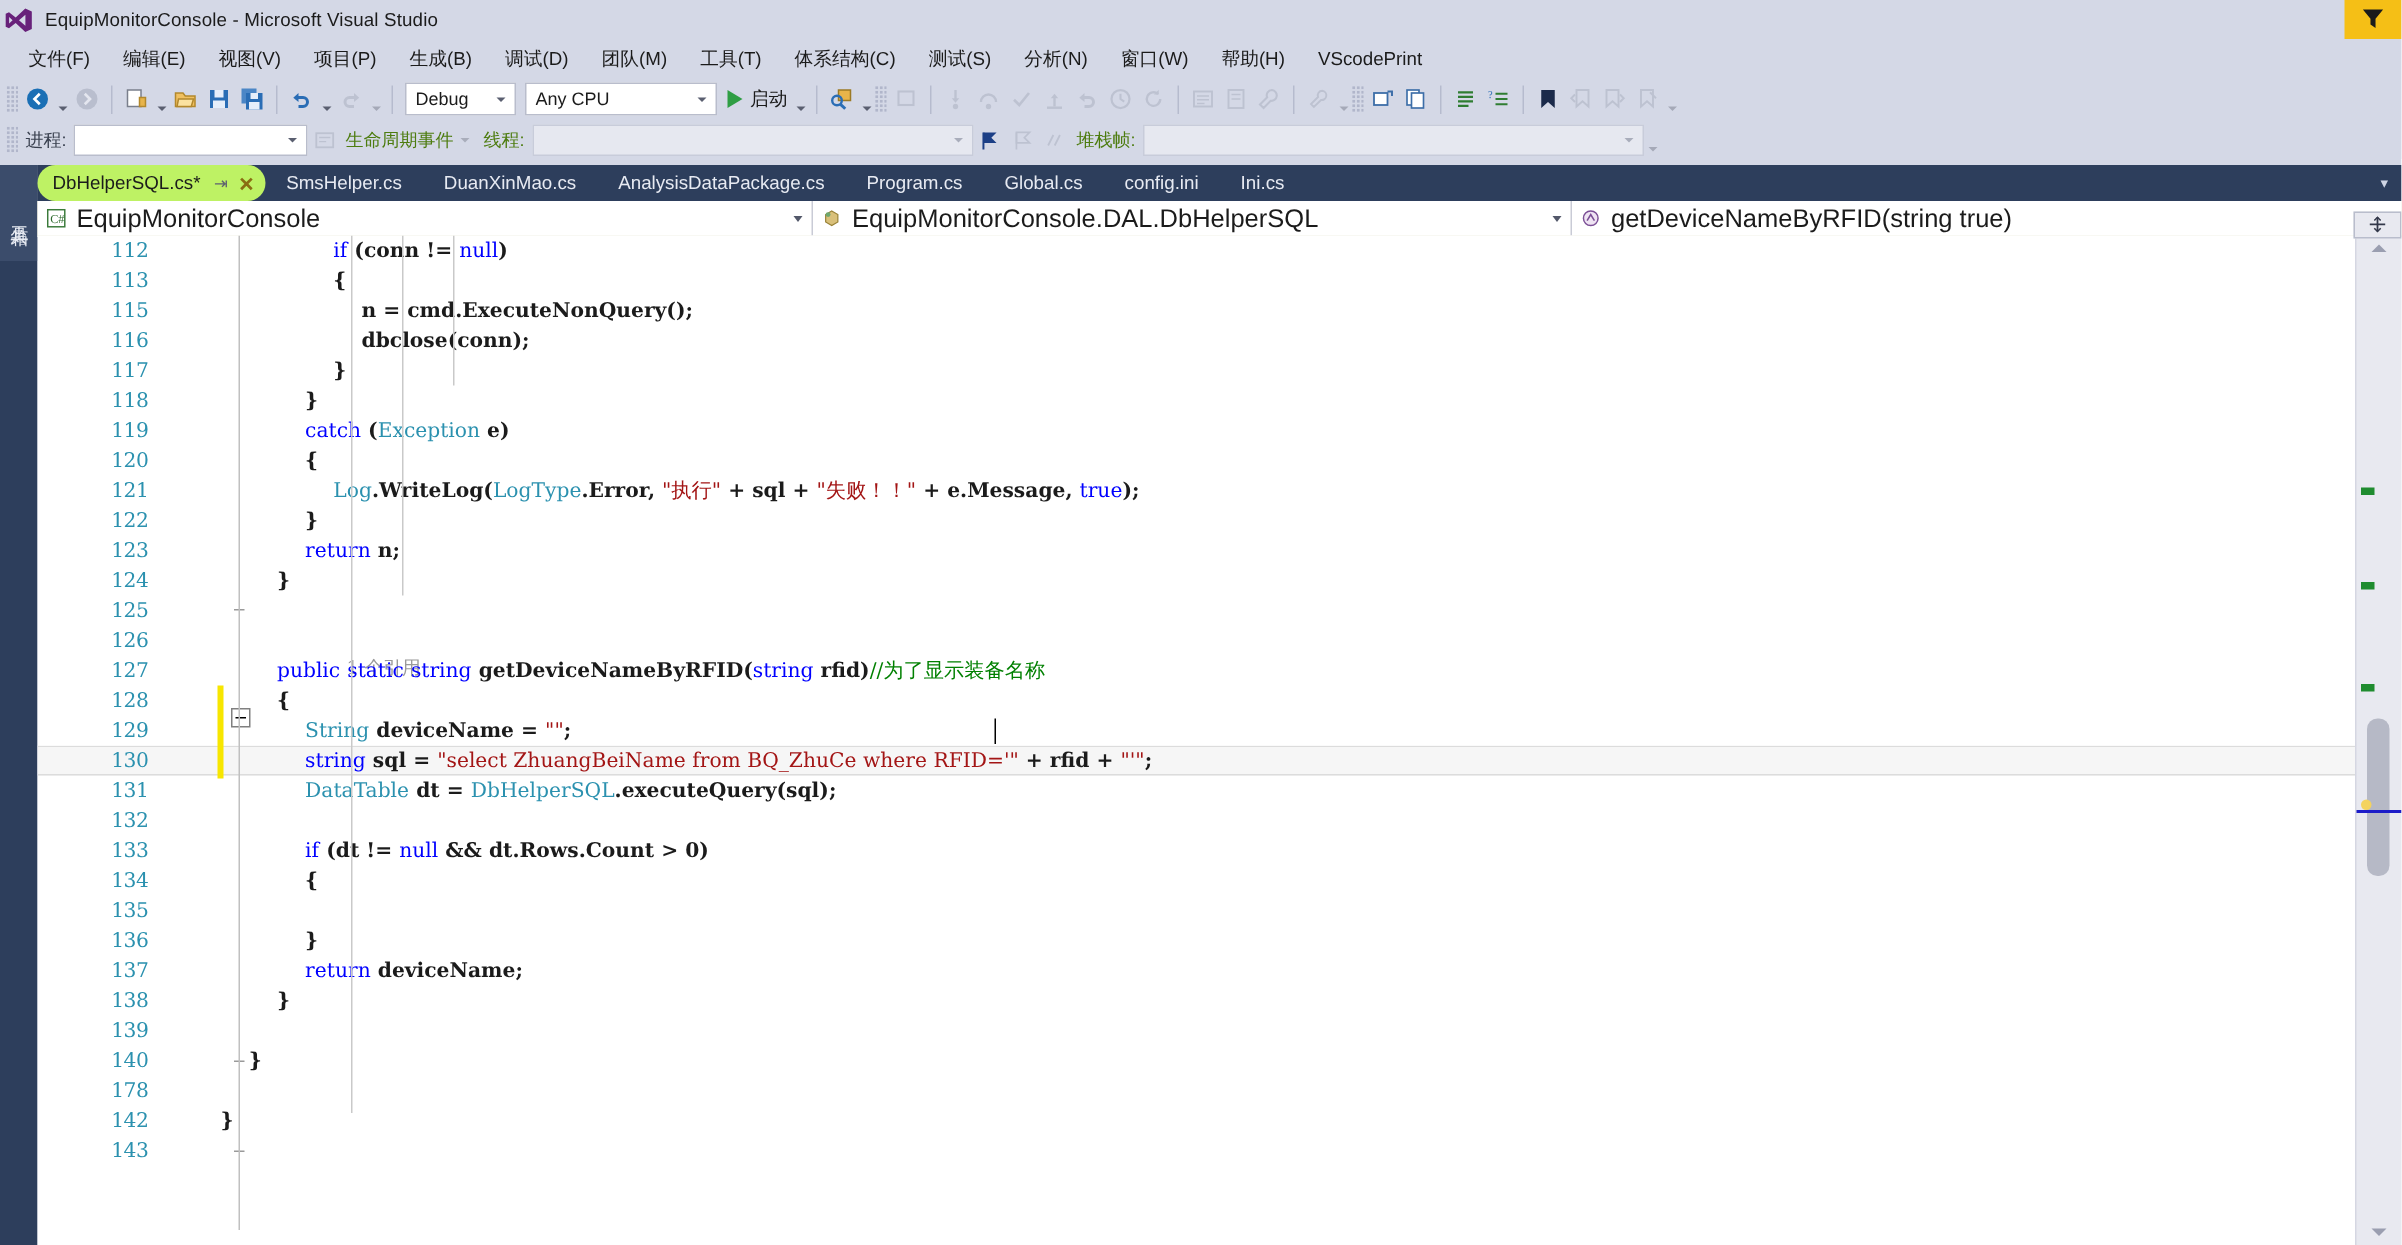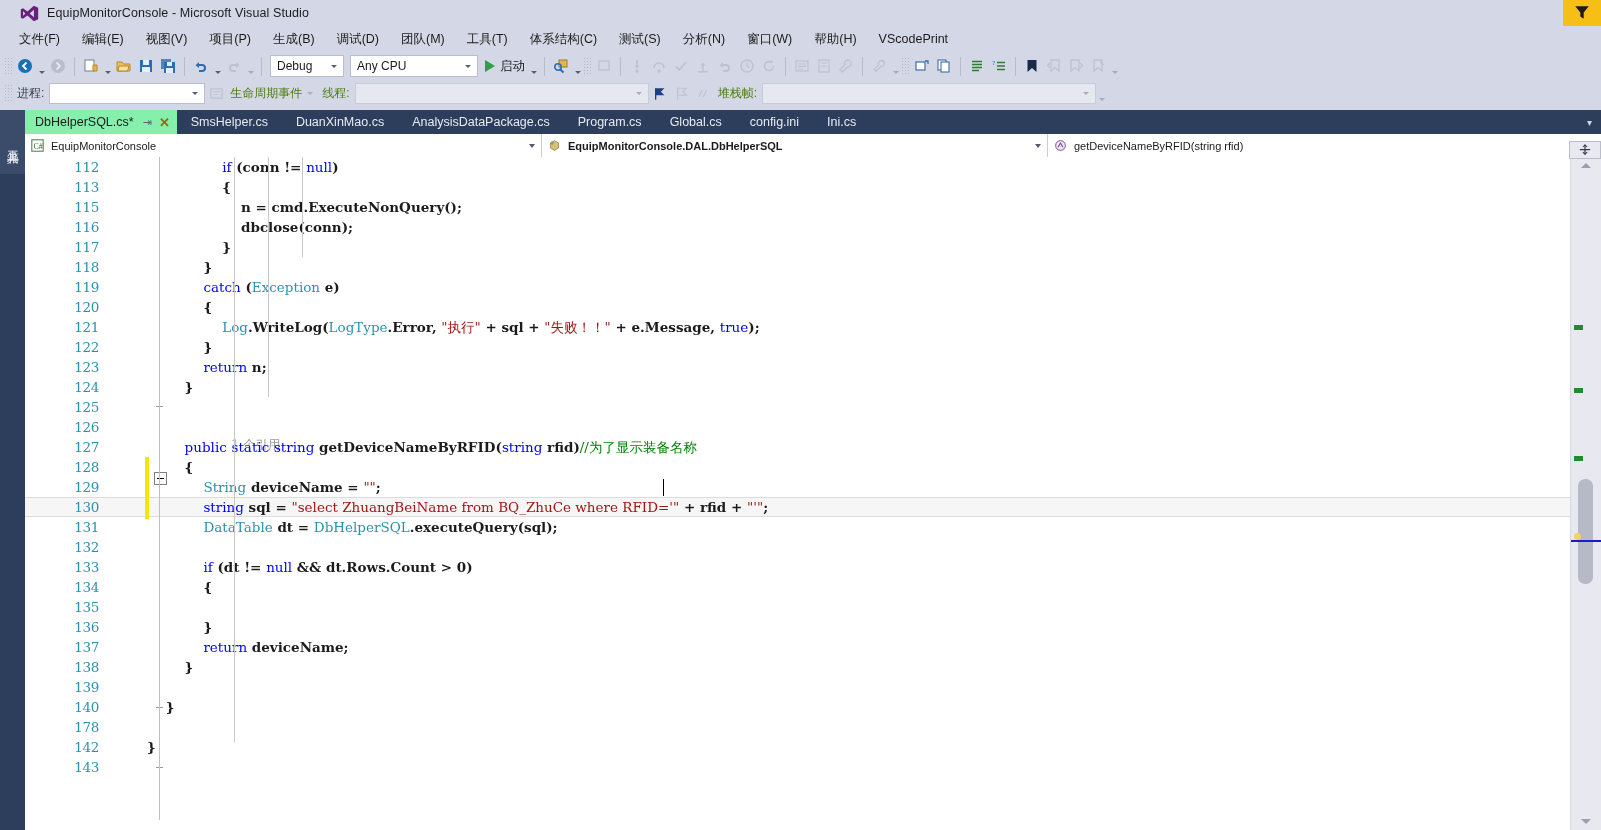--- a/index.html
+++ b/index.html
@@ -9,21 +9,21 @@
     font-family:"Liberation Sans", sans-serif;
     font-size:12px;
     color:#1e1e1e;
     -webkit-font-smoothing:antialiased;
   }
   .app{position:relative;width:1601px;height:830px;background:#d4d8e6;}
 
   
   .titlebar{
     height:26px;background:#d4d8e6;display:flex;align-items:center;
-    padding-left:20px;position:relative;
+    padding-left:3px;position:relative;
   }
   .vs-logo{width:19px;height:19px;margin-right:8px;display:block;}
   .title-text{font-size:12.5px;color:#1b1b1b;letter-spacing:.1px;}
   .title-right{position:absolute;right:0;top:0;height:26px;display:flex;align-items:flex-start;}
   .yellow-btn{
     width:38px;height:26px;background:#f5bf16;display:flex;align-items:center;justify-content:center;
   }
   .yellow-btn svg{display:block;}
 
   
@@ -83,40 +83,40 @@
   }
 
   
   .tabstrip{
     position:absolute;left:25px;top:110px;right:0;height:24px;background:#2d3e5c;display:flex;align-items:stretch;
   }
   .doctab{
     display:flex;align-items:center;padding:0 14px;font-size:12.5px;color:#e7eaf2;
     white-space:nowrap;cursor:default;
   }
-  .doctab.active{background:#86efac;color:#1b1b1b;padding:0 7px 0 10px;}
+  .doctab.active{background:#bef264;color:#1b1b1b;padding:0 7px 0 10px;border-radius:12px;}
   .doctab .pin{margin-left:9px;font-size:11px;color:#5f6370;}
   .doctab .close{margin-left:7px;font-size:13px;color:#8a6d12;font-weight:bold;}
   .tabstrip-right{margin-left:auto;display:flex;align-items:center;padding-right:4px;}
   .tabstrip-right .chev{color:#cfd5e5;font-size:10px;padding:0 5px;}
 
   
   .navbar{
     position:absolute;left:25px;top:134px;right:0;height:23px;background:#fdf6c8;
     display:flex;align-items:center;border-bottom:1px solid #c9cbd6;
   }
   .navdrop{
     height:23px;display:flex;align-items:center;flex:0 0 auto;
     border-right:1px solid #c9cbd6;background:#ffffff;position:relative;
   }
   .navdrop .nd-icon{width:17px;display:flex;align-items:center;justify-content:center;margin-left:4px;}
-  .navdrop .nd-text{font-size:11px;color:#1b1b1b;margin-left:5px;white-space:nowrap;overflow:hidden;}
+  .navdrop .nd-text{font-size:17px;color:#1b1b1b;margin-left:5px;white-space:nowrap;overflow:hidden;}
   .navdrop .nd-arrow{margin-left:auto;margin-right:6px;border-left:3px solid transparent;border-right:3px solid transparent;border-top:4px solid #53586a;}
   .nd1{width:516px;}
-  .nd2{width:505px;font-weight:bold;}
+  .nd2{width:505px;}
   .nd3{flex:1 1 auto;border-right:none;}
 
   
   .editor{
     position:absolute;left:25px;top:157px;right:0;bottom:0;background:#ffffff;overflow:hidden;padding-left:20px;
   }
   .codearea{position:absolute;left:0;top:0;right:30px;bottom:0;}
   .crow{
     position:relative;height:20px;line-height:20px;white-space:pre;
     font-family:"DejaVu Serif", serif;font-size:13.5px;
@@ -555,21 +555,21 @@
       <span class="nd-text">EquipMonitorConsole.DAL.DbHelperSQL</span>
       <span class="nd-arrow"></span>
     </div>
     <div class="navdrop nd3">
       <span class="nd-icon">
         <svg width="13" height="13" viewBox="0 0 16 16">
             <circle cx="8" cy="8" r="6" fill="#efe4f3" stroke="#7b4f96" stroke-width="1.2"></circle>
             <path d="M5 10 8 5l3 5" stroke="#7b4f96" stroke-width="1.3" fill="none"></path>
           </svg>
       </span>
-      <span class="nd-text">getDeviceNameByRFID(string rfid)</span>
+      <span class="nd-text">getDeviceNameByRFID(string true)</span>
       <span class="nd-arrow"></span>
     </div>
   </div>
 
   <div class="editor">
     <div class="codearea" id="codearea">
         <div class="crow"><span class="ln">112</span><span class="src"><span class="pl">                </span><span class="kw">if</span><span class="pl"> (conn != </span><span class="kw">null</span><span class="pl">)</span></span></div>
         <div class="crow"><span class="ln">113</span><span class="src"><span class="pl">                {</span></span></div>
         <div class="crow"><span class="ln">115</span><span class="src"><span class="pl">                    n = cmd.ExecuteNonQuery();</span></span></div>
         <div class="crow"><span class="ln">116</span><span class="src"><span class="pl">                    dbclose(conn);</span></span></div>

